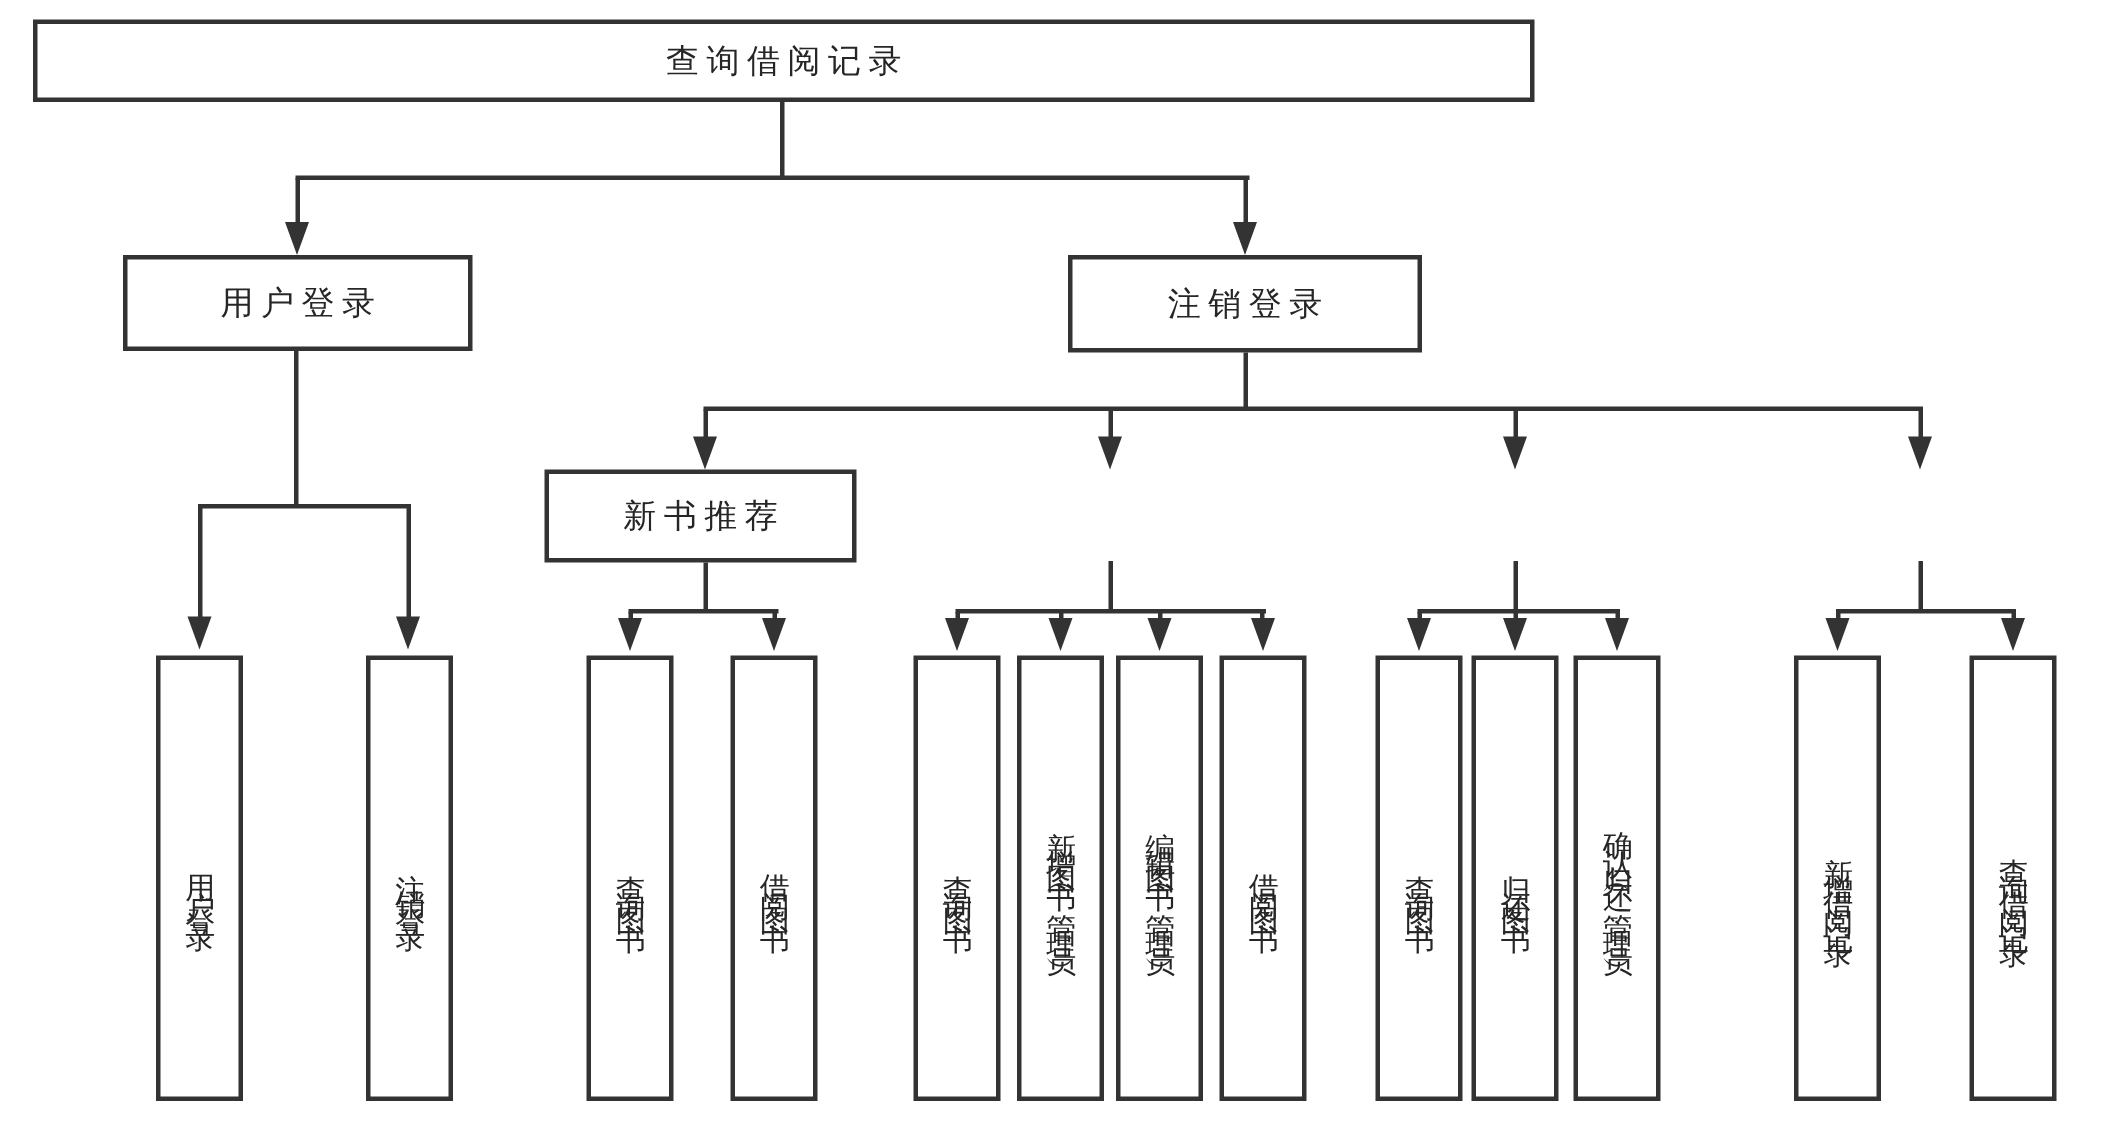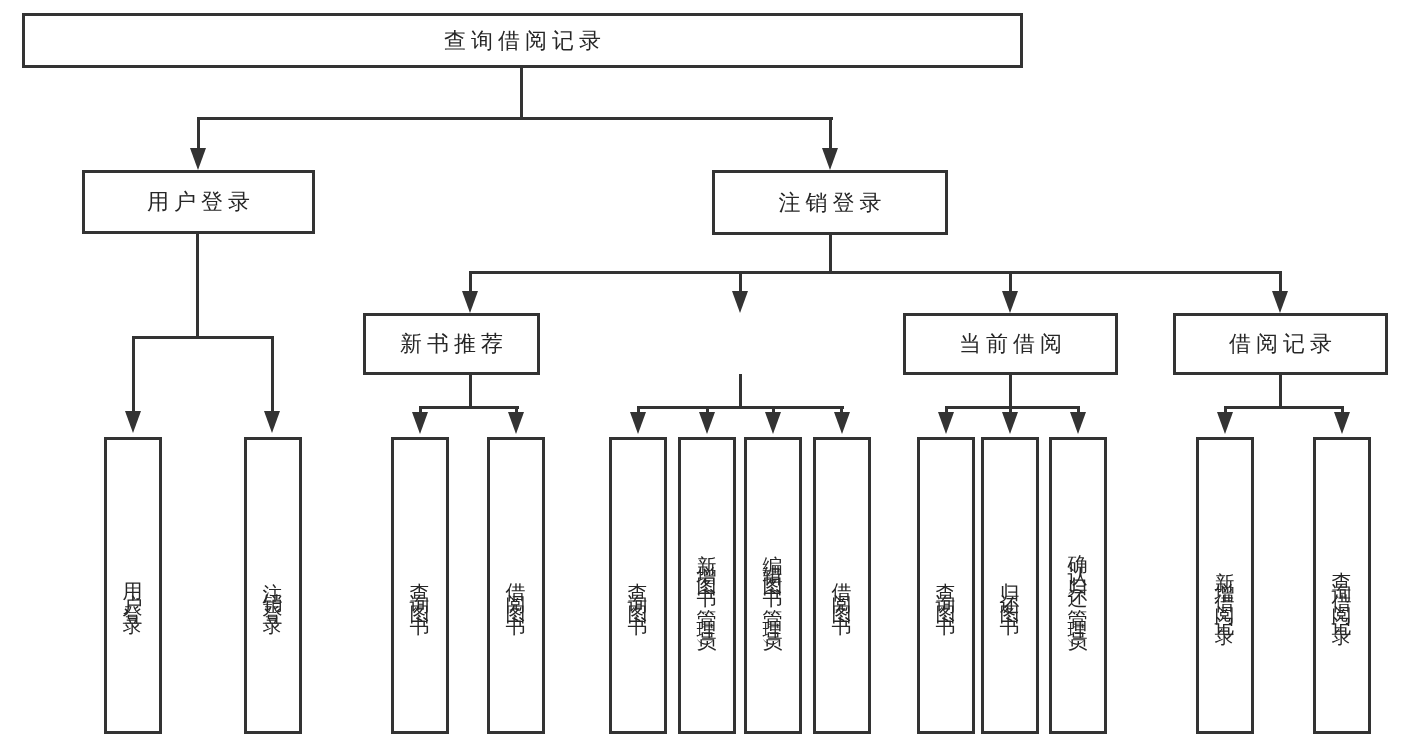--- a/index.html
+++ b/index.html
@@ -114,23 +114,21 @@
   <div class="ln" style="left:1224px;top:408px;width:3px;height:6px;"></div>
   <div class="arr" style="left:1217px;top:412px;"></div>
   <div class="ln" style="left:1341px;top:408px;width:3px;height:6px;"></div>
   <div class="arr" style="left:1334px;top:412px;"></div>
 
   <div class="box" style="left:22px;top:13px;width:1001px;height:55px;">查询借阅记录</div>
 
   <div class="box" style="left:82px;top:170px;width:233px;height:64px;">用户登录</div>
   <div class="box" style="left:712px;top:170px;width:236px;height:65px;">注销登录</div>
 
-  <div class="box" style="left:363px;top:313px;width:177px;height:62px;font-family:Liberation Serif, serif;">新书推荐</div>
-  <div class="box" style="left:903px;top:313px;width:215px;height:62px;">当前借阅</div>
-  <div class="box" style="left:1173px;top:313px;width:215px;height:62px;">借阅记录</div>
+  <div class="box" style="left:363px;top:313px;width:208px;height:62px;font-family:Liberation Serif, serif;">新书推荐</div>
 
   <div class="box vbox" style="left:104px;top:437px;width:58px;height:297px;">用户登录</div>
   <div class="box vbox" style="left:244px;top:437px;width:58px;height:297px;">注销登录</div>
 
   <div class="box vbox" style="left:391px;top:437px;width:58px;height:297px;">查询图书</div>
   <div class="box vbox" style="left:487px;top:437px;width:58px;height:297px;">借阅图书</div>
 
   <div class="box vbox" style="left:609px;top:437px;width:58px;height:297px;">查询图书</div>
   <div class="box vbox" style="left:678px;top:437px;width:58px;height:297px;">新增图书（管理员）</div>
   <div class="box vbox" style="left:744px;top:437px;width:58px;height:297px;">编辑图书（管理员）</div>

